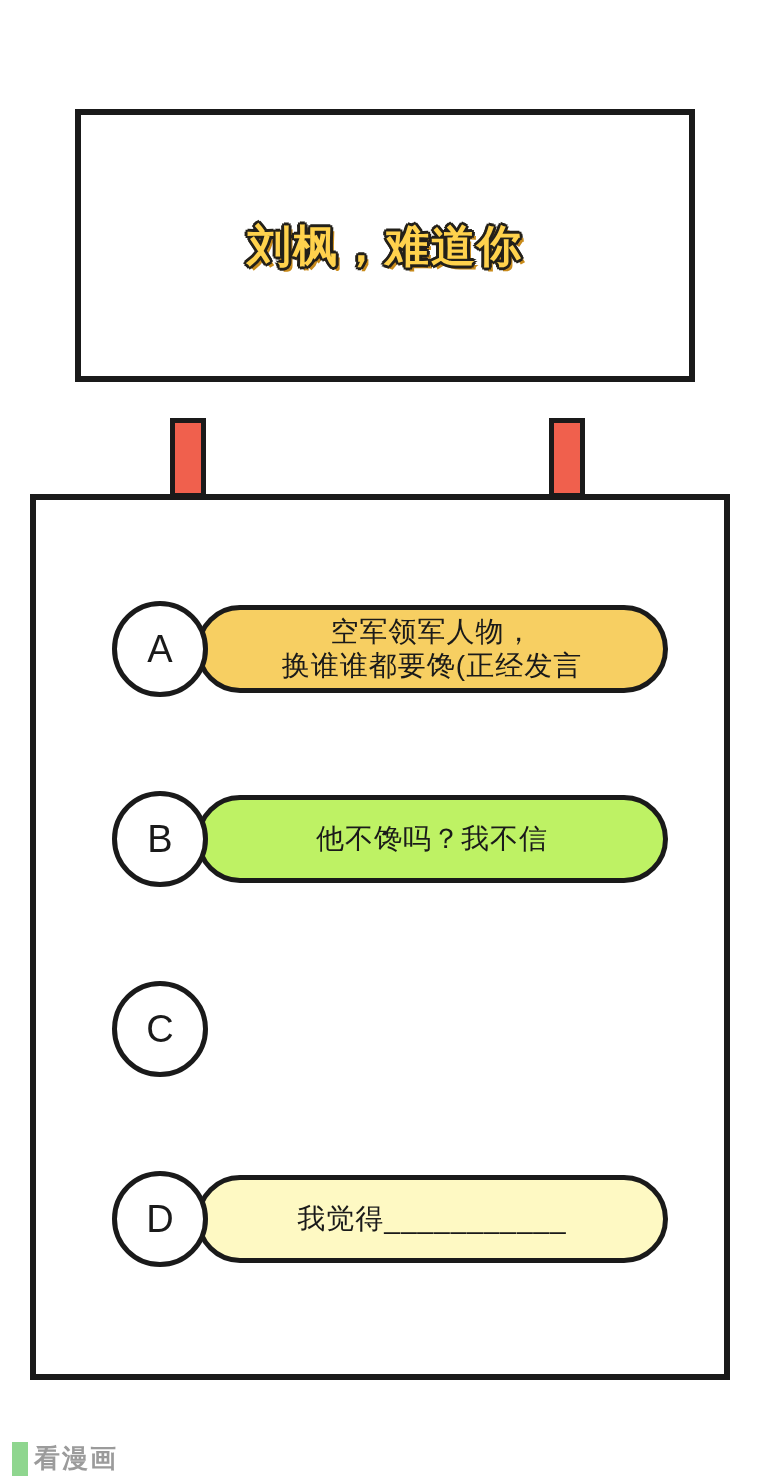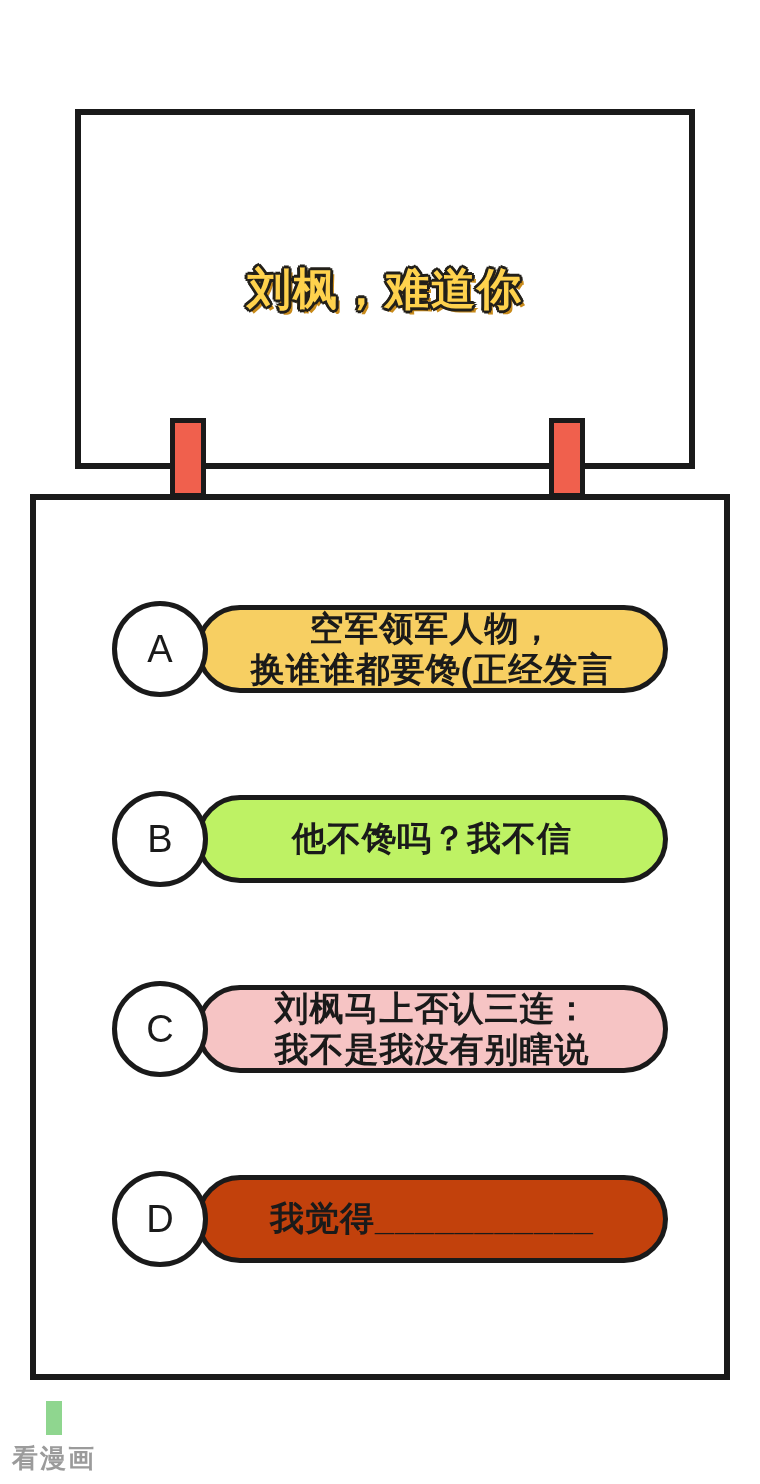--- a/index.html
+++ b/index.html
@@ -14,21 +14,21 @@
     position: relative;
     overflow: hidden;
   }
 
   
   .question-board {
     position: absolute;
     left: 75px;
     top: 109px;
     width: 620px;
-    height: 360px;
+    height: 273px;
     background: #ffffff;
     border: 6px solid #1a1a1a;
     box-sizing: border-box;
     display: flex;
     flex-direction: column;
     align-items: center;
     justify-content: center;
   }
   .question-line {
     font-size: 44px;
@@ -94,22 +94,22 @@
     height: 88px;
     border: 5px solid #1a1a1a;
     border-radius: 44px;
     box-sizing: border-box;
     display: flex;
     align-items: center;
     justify-content: center;
     text-align: center;
   }
   .option-text {
-    font-size: 34px;
-    font-weight: bold;
+    font-size: 28px;
+    font-weight: normal;
     color: #1a1a1a;
     line-height: 1.22;
     padding: 0 18px;
     white-space: pre-line;
     letter-spacing: 1px;
   }
 
   .option-badge {
     position: absolute;
     left: 0;
@@ -129,21 +129,20 @@
   }
 
   
   .watermark {
     position: absolute;
     left: 12px;
     bottom: 8px;
     display: flex;
     align-items: center;
     gap: 6px;
-    flex-direction: column;
   }
   .watermark-bar {
     width: 16px;
     height: 34px;
     background: #8fd68f;
   }
   .watermark-text {
     font-size: 26px;
     color: #9b9b9b;
     letter-spacing: 2px;
@@ -172,29 +171,25 @@
     </div>
 
     <div class="option-row">
       <div class="option-pill" style="background: #bef264;">
         <span class="option-text">他不馋吗？我不信</span>
       </div>
       <div class="option-badge">B</div>
     </div>
 
     <div class="option-row">
-      <div class="option-pill" style="background: rgb(246, 196, 196);">
-        <span class="option-text">刘枫马上否认三连：
-我不是我没有别瞎说</span>
-      </div>
       <div class="option-badge">C</div>
     </div>
 
     <div class="option-row">
-      <div class="option-pill" style="background: #c2410c;">
+      <div class="option-pill" style="background: #fef9c3;">
         <span class="option-text">我觉得___________</span>
       </div>
       <div class="option-badge">D</div>
     </div>
 
   </div>
 </div>
 
 <div class="watermark">
   <span class="watermark-bar" style="background: rgb(143, 214, 143);"></span>

